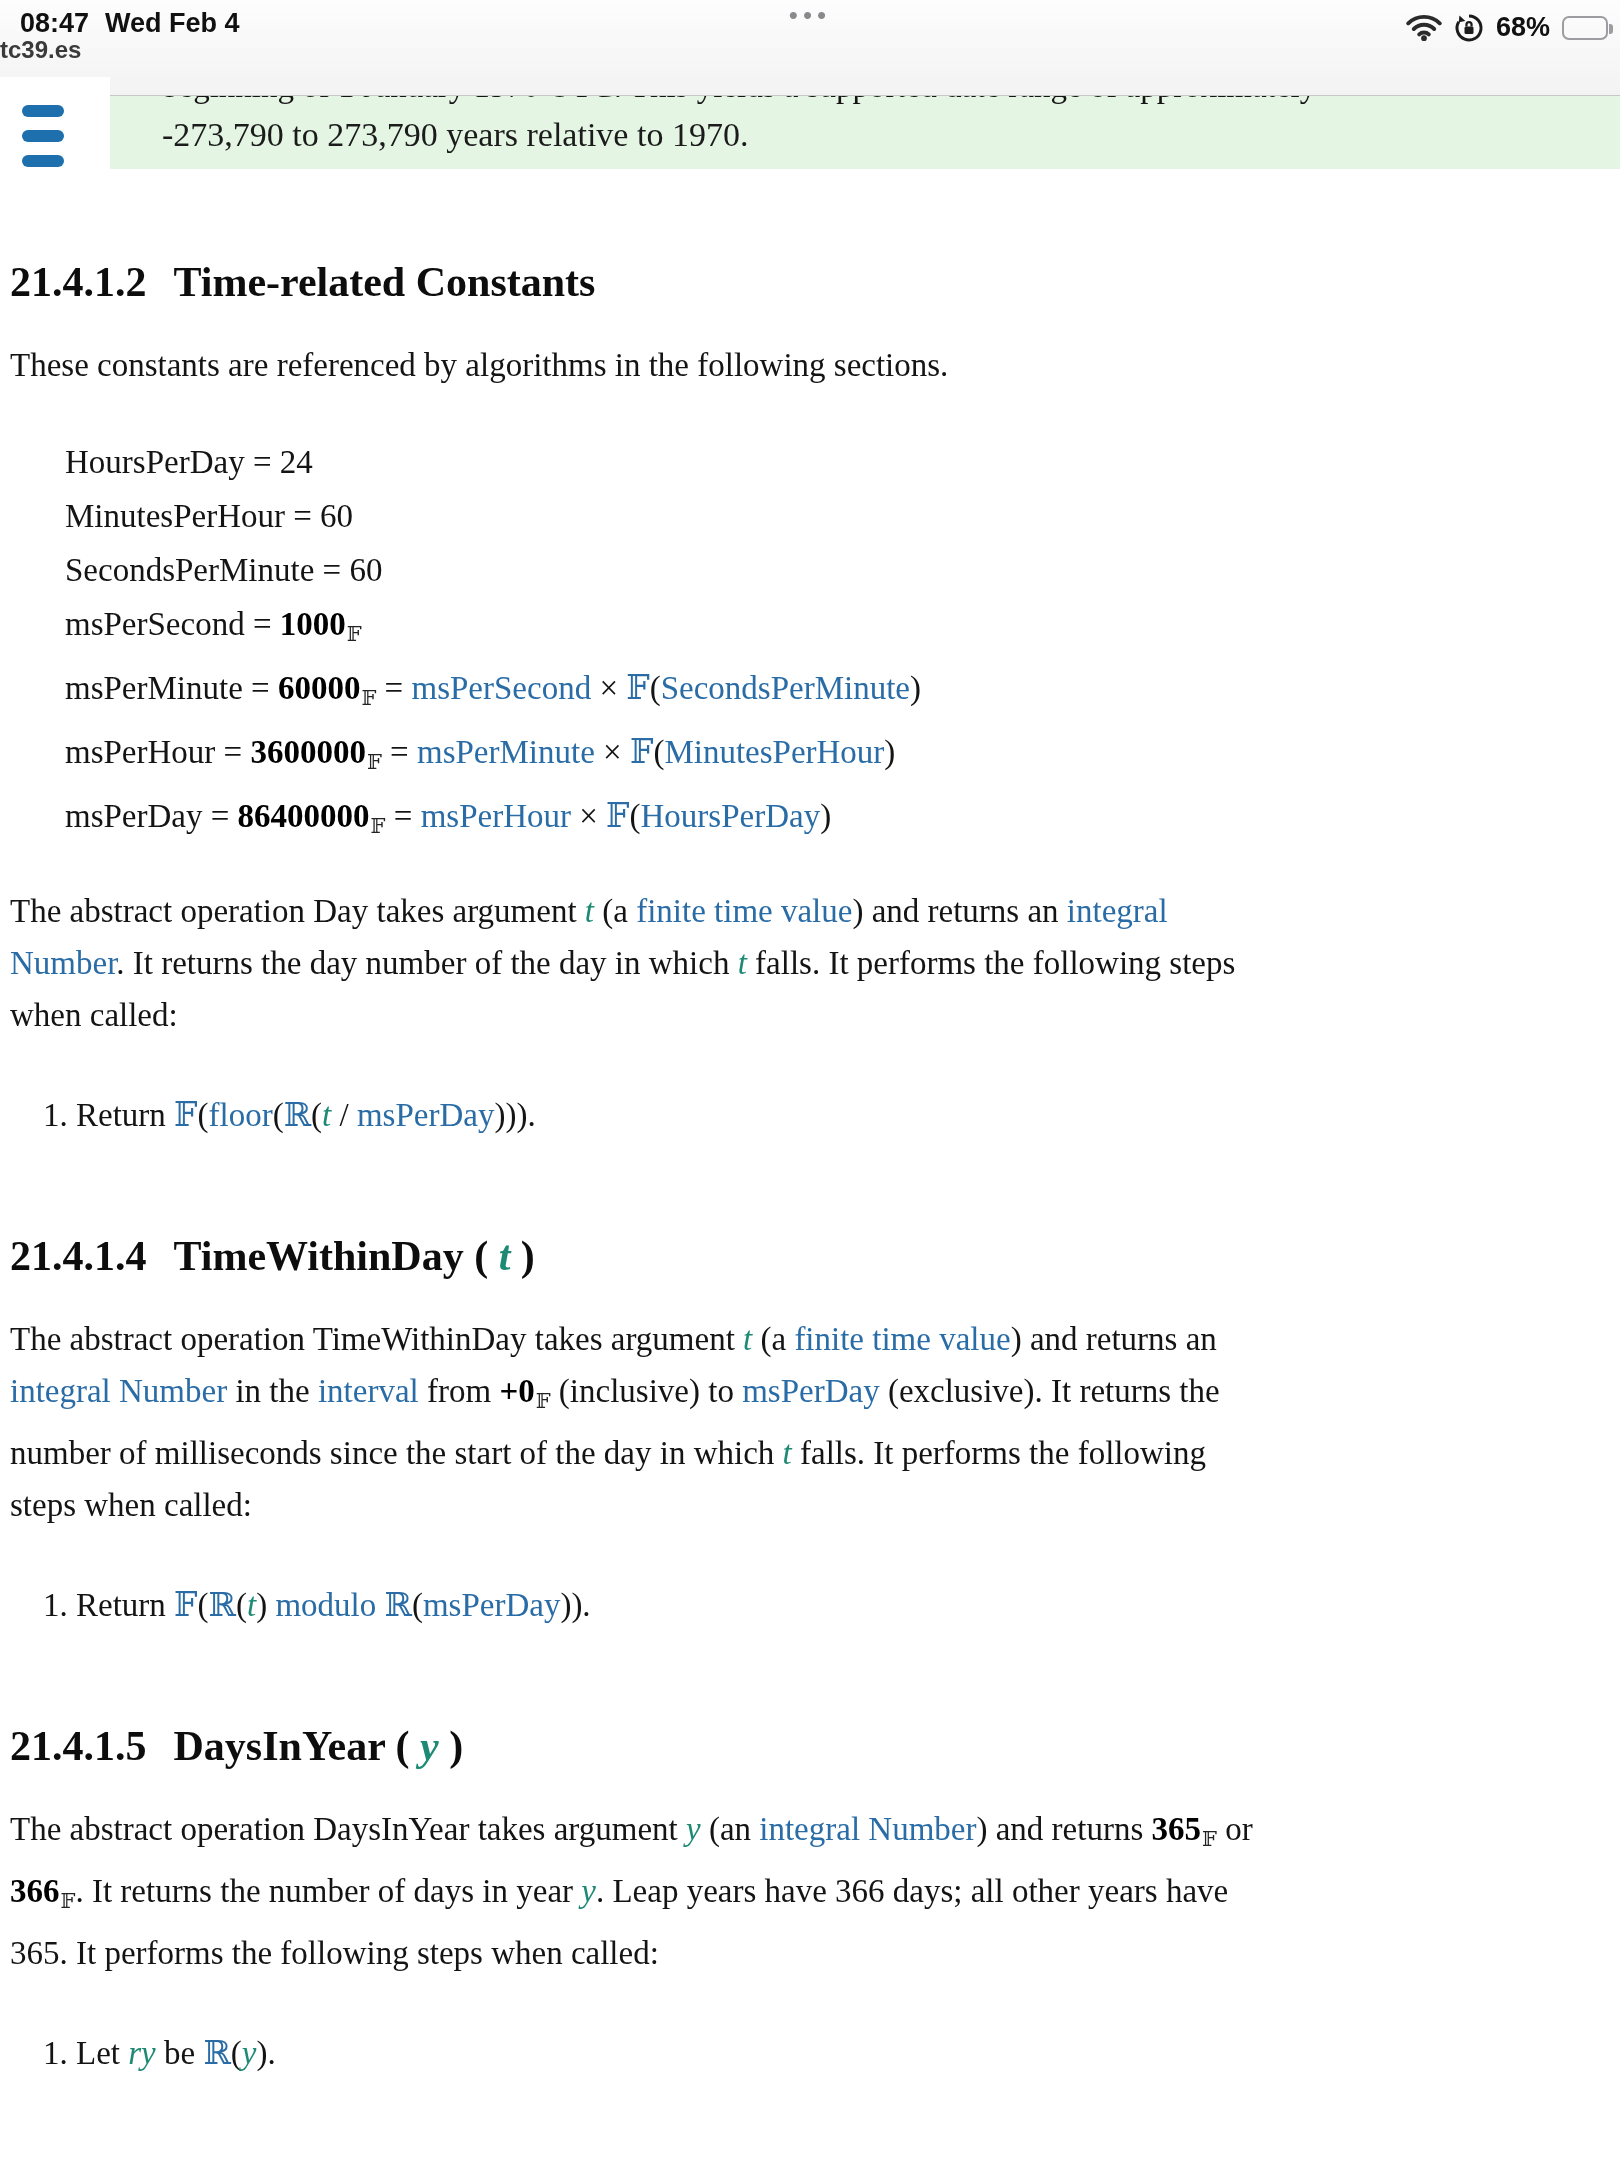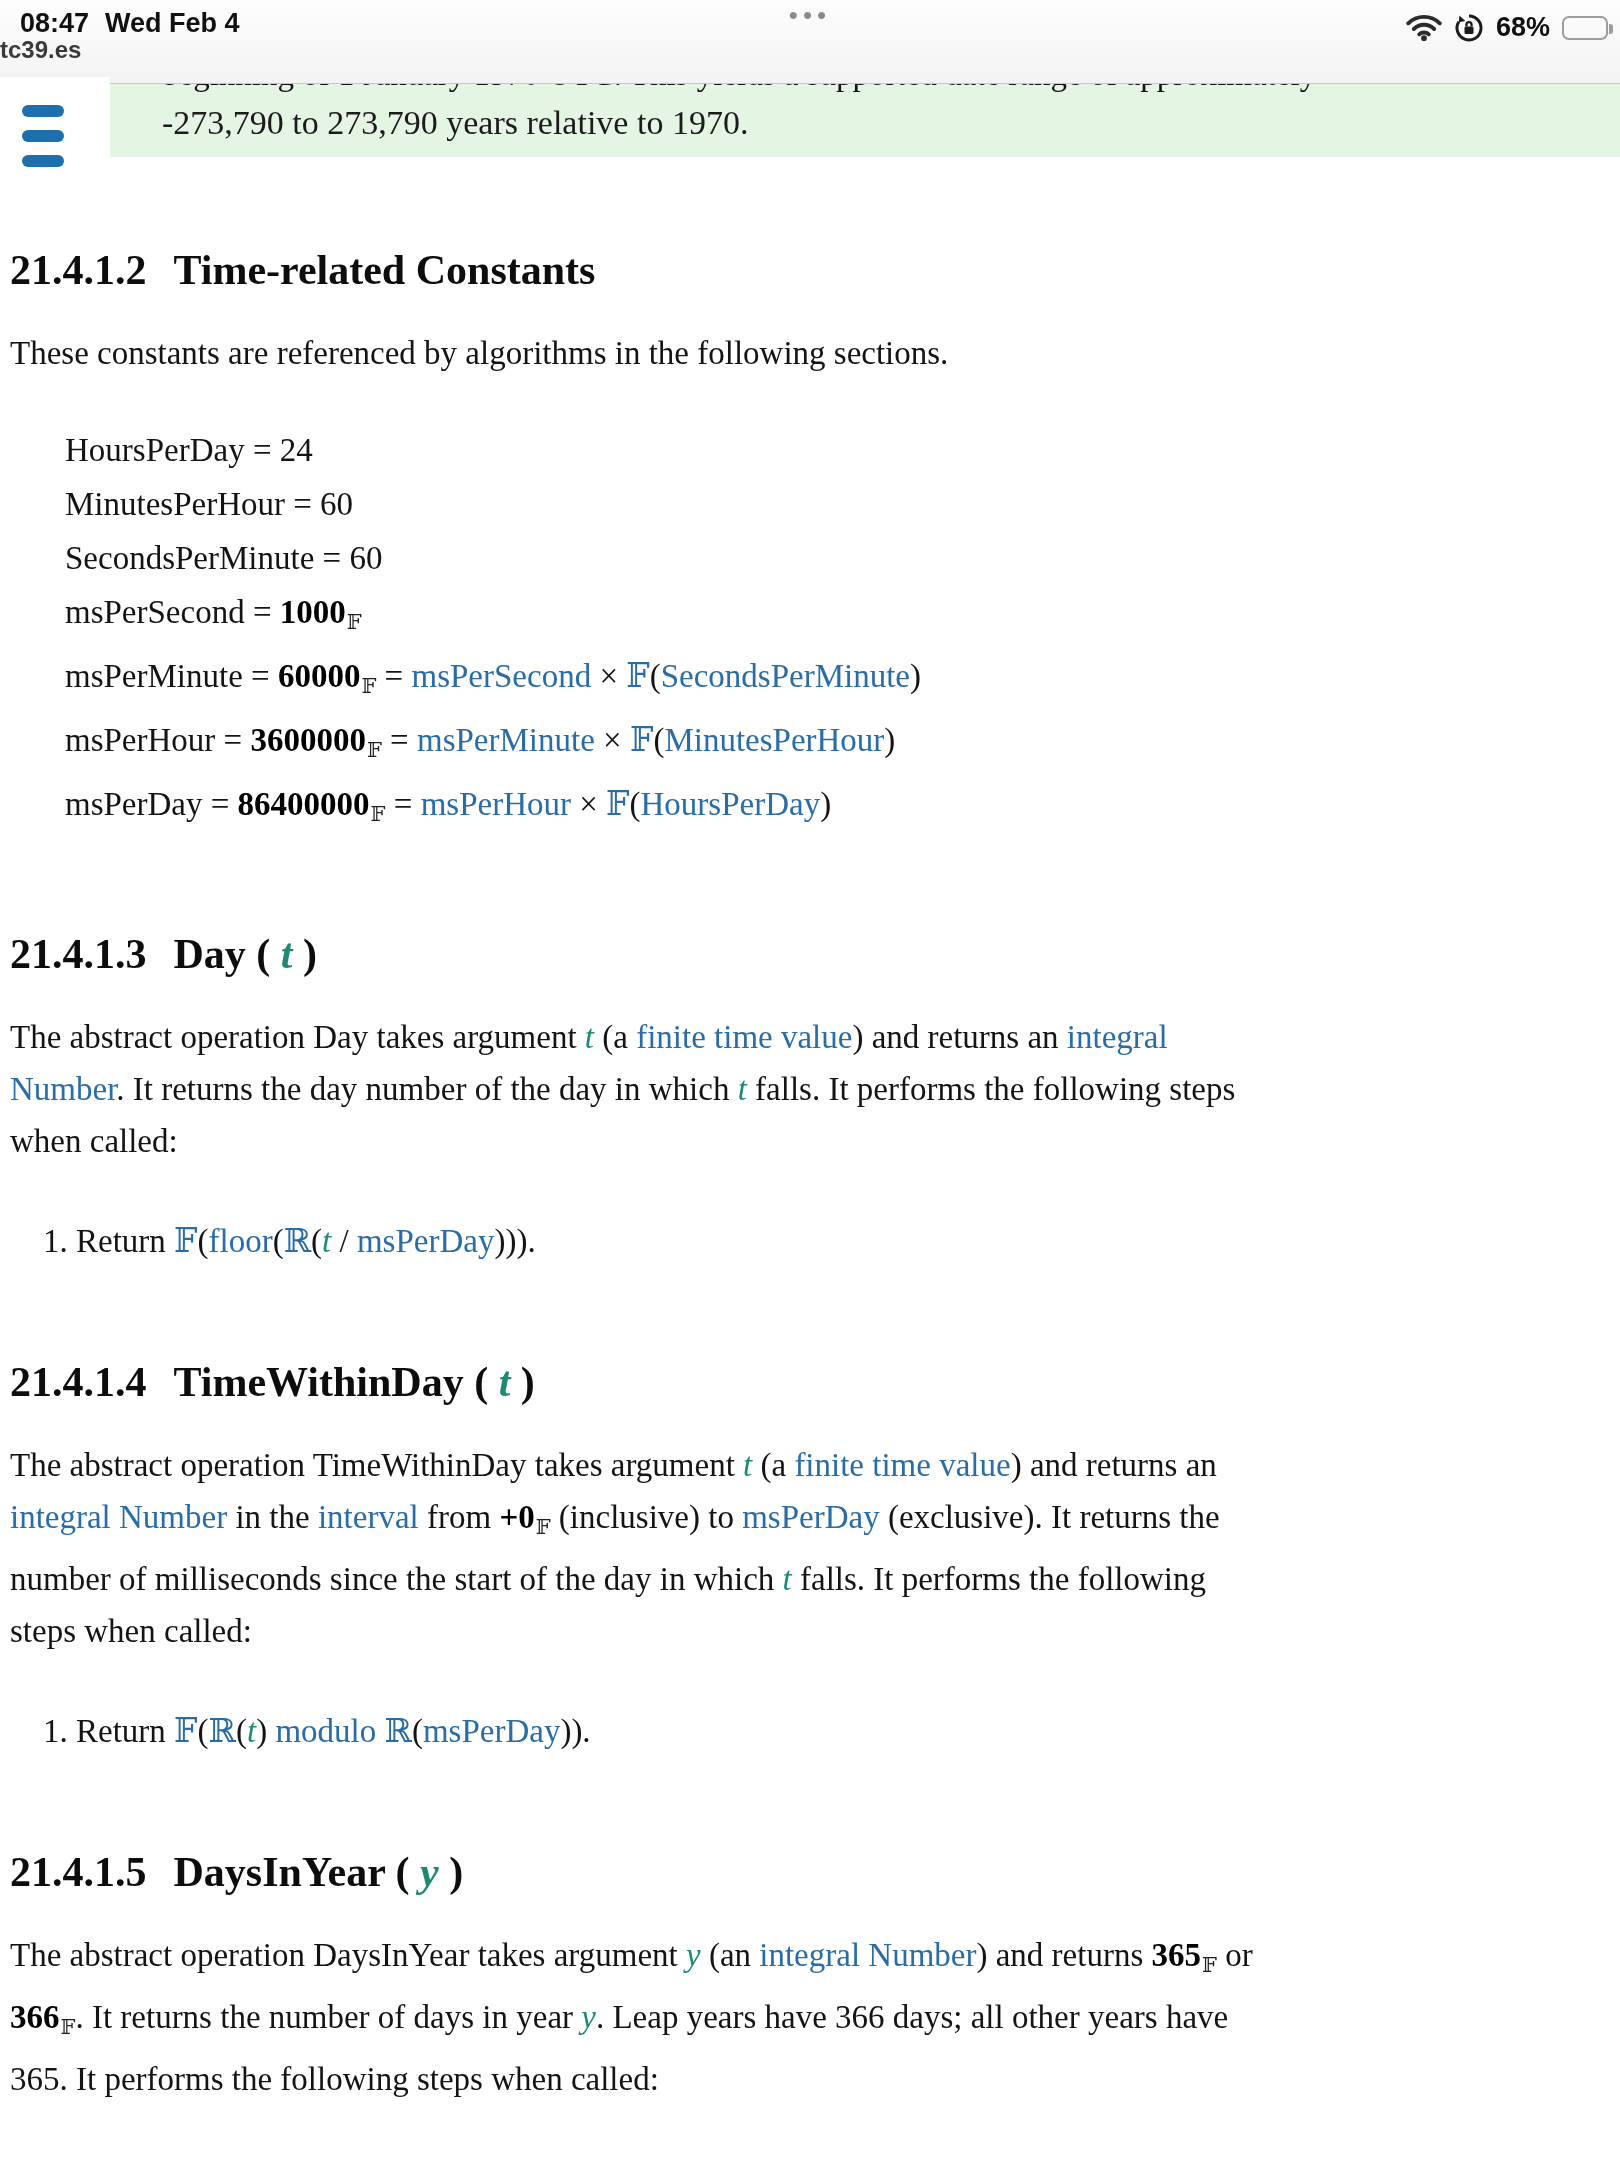--- a/index.html
+++ b/index.html
@@ -11,21 +11,21 @@
   *{box-sizing:border-box;}
   html,body{margin:0;padding:0;}
   body{
     width:1620px;height:2160px;overflow:hidden;background:#ffffff;
     font-family:"Liberation Serif","DejaVu Serif","DejaVu Sans",serif;
     color:#141414;
     -webkit-font-smoothing:antialiased;
   }
   
   .topbar{
-    position:relative;height:84px;
+    position:relative;height:96px;
     background:linear-gradient(#fdfdfd,#f3f3f3);
     border-bottom:1px solid #c7c7c7;
     font-family:"Liberation Sans","DejaVu Sans",sans-serif;
   }
   .sb-left{position:absolute;left:20px;top:8px;display:flex;gap:16px;align-items:center;
     font-size:27px;font-weight:600;color:#111;}
   .sb-dots{position:absolute;left:0;right:0;top:0px;text-align:center;
     font-size:26px;letter-spacing:5px;color:#8a8a8e;}
   .sb-right{position:absolute;right:12px;top:12px;display:flex;gap:12px;align-items:center;
     font-size:27px;font-weight:600;color:#111;}
@@ -121,21 +121,20 @@
         <div class="mline">HoursPerDay = 24</div>
         <div class="mline">MinutesPerHour = 60</div>
         <div class="mline">SecondsPerMinute = 60</div>
         <div class="mline">msPerSecond = <b class="numlit">1000</b><sub class="f">𝔽</sub></div>
         <div class="mline">msPerMinute = <b class="numlit">60000</b><sub class="f">𝔽</sub> = <a>msPerSecond</a> × <a>𝔽</a>(<a>SecondsPerMinute</a>)</div>
         <div class="mline">msPerHour = <b class="numlit">3600000</b><sub class="f">𝔽</sub> = <a>msPerMinute</a> × <a>𝔽</a>(<a>MinutesPerHour</a>)</div>
         <div class="mline">msPerDay = <b class="numlit">86400000</b><sub class="f">𝔽</sub> = <a>msPerHour</a> × <a>𝔽</a>(<a>HoursPerDay</a>)</div>
       </div>
     </section>
     <section>
-      <h2><span class="num">21.4.1.3</span>Day ( <var>t</var> )</h2>
       <p>The abstract operation Day takes argument <var>t</var> (a <a>finite time value</a>) and returns an <a>integral</a><br><a>Number</a>. It returns the day number of the day in which <var>t</var> falls. It performs the following steps<br>when called:</p>
       <ol>
         <li>Return <a>𝔽</a>(<a>floor</a>(<a>ℝ</a>(<var>t</var> / <a>msPerDay</a>))).</li>
       </ol>
     </section>
     <section>
       <h2><span class="num">21.4.1.4</span>TimeWithinDay ( <var>t</var> )</h2>
       <p>The abstract operation TimeWithinDay takes argument <var>t</var> (a <a>finite time value</a>) and returns an<br><a>integral Number</a> in the <a>interval</a> from <b class="numlit">+0</b><sub class="f">𝔽</sub> (inclusive) to <a>msPerDay</a> (exclusive). It returns the<br>number of milliseconds since the start of the day in which <var>t</var> falls. It performs the following<br>steps when called:</p>
       <ol>
         <li>Return <a>𝔽</a>(<a>ℝ</a>(<var>t</var>) <a>modulo</a> <a>ℝ</a>(<a>msPerDay</a>)).</li>

